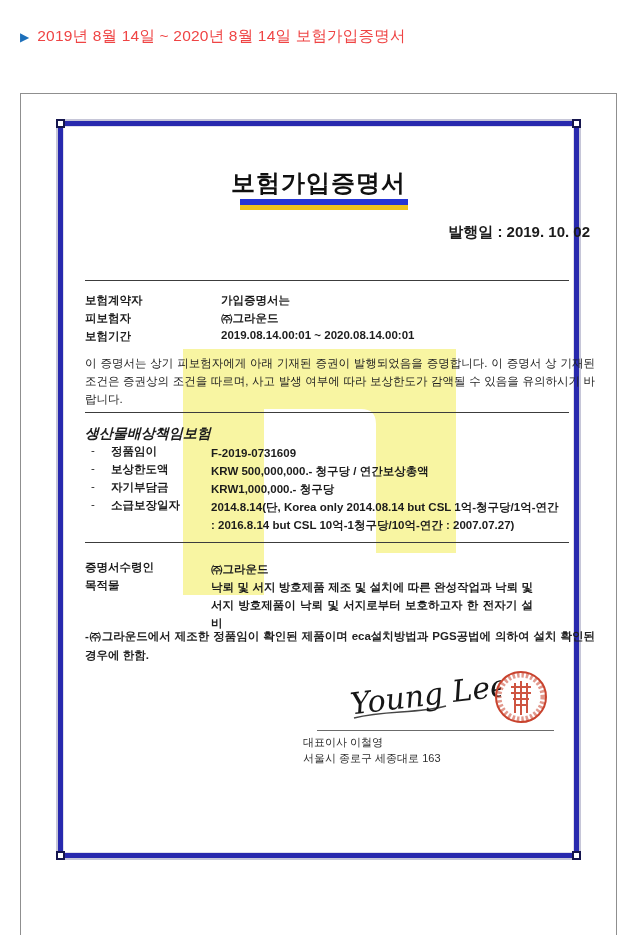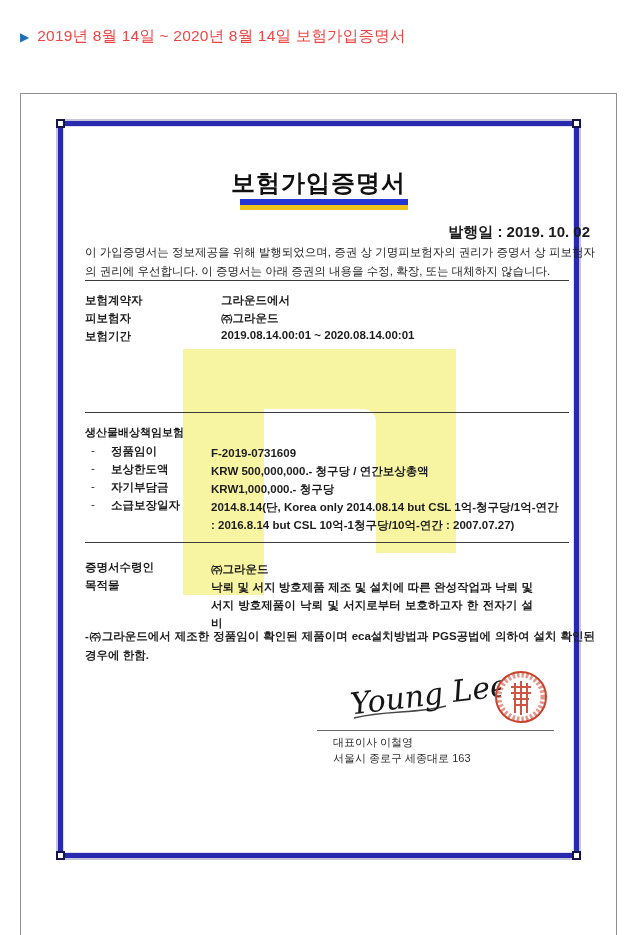--- a/index.html
+++ b/index.html
@@ -45,34 +45,34 @@
   .rule { position: absolute; z-index: 3; height: 1px; background: #3c3c3c; }
   .rule.r1 { left: 64px; top: 186px; width: 484px; }
   .rule.r2 { left: 64px; top: 318px; width: 484px; }
   .rule.r3 { left: 64px; top: 448px; width: 484px; }
   .rule.r4 { left: 296px; top: 636px; width: 237px; background: #6b6b6b; }
 
   .frow { position: absolute; z-index: 3; font-size: 11.5px; font-weight: bold; }
   .flabel { position: absolute; left: 64px; white-space: nowrap; }
   .fvalue { position: absolute; left: 200px; white-space: nowrap; }
 
-  .sec-head { left: 64px; top: 331px; font-size: 11px; font-weight: bold; }
+  .sec-head { left: 64px; top: 331px; font-size: 14px; font-weight: bold; font-style: italic; }
   .dash { position: absolute; left: 70px; font-weight: normal; }
   .ilabel { position: absolute; left: 90px; white-space: nowrap; }
   .ivalue { position: absolute; left: 190px; width: 352px; white-space: normal; line-height: 18px; }
   .ivalue.nowrap { white-space: nowrap; }
 
   .rlabel { position: absolute; left: 64px; white-space: nowrap; }
   .rvalue { position: absolute; left: 190px; width: 322px; line-height: 18px; text-align: justify; }
   .rvalue.nowrap { white-space: nowrap; width: auto; }
 
   .signature { left: 325px; top: 572px; width: 155px; height: 62px; }
   .seal { left: 472px; top: 575px; width: 56px; height: 56px; }
 
-  .footer-line { left: 312px; font-size: 11px; color: #2e2e2e; white-space: nowrap; text-align: right; }
+  .footer-line { left: 282px; font-size: 11px; color: #2e2e2e; white-space: nowrap; text-align: right; }
   .footer-line.f1 { top: 641px; }
   .footer-line.f2 { top: 657px; }
   .footer-line.f3 { top: 673px; }
 </style>
 </head>
 <body>
 
 <div class="screen">
 
   <div class="page-header">
@@ -93,36 +93,36 @@
       <span class="corner bl"></span>
       <span class="corner br"></span>
     </div>
 
     <div class="content cert-title" style="position:absolute">보험가입증명서</div>
     <div class="bar blue"></div>
     <div class="bar yellow"></div>
 
     <div class="content issue-date" style="position:absolute">발행일 : 2019. 10. 02</div>
 
-    <div class="content para p1" style="position:absolute">이 가입증명서는 정보제공을 위해 발행되었으며, 증권 상 기명피보험자의 권리가 증명서 상 피보험자의 권리에 우선합니다. 이 증명서는 아래 증권의 내용을 수정, 확장, 또는 대체하지 않습니다.</div>
     <div class="rule r1"></div>
 
     <div class="frow" style="top:199px">
       <span class="flabel">보험계약자</span>
-      <span class="fvalue">그라운드에서</span>
+      <span class="fvalue">가입증명서는</span>
     </div>
     <div class="frow" style="top:217px">
       <span class="flabel">피보험자</span>
       <span class="fvalue">㈜그라운드</span>
     </div>
     <div class="frow" style="top:235px">
       <span class="flabel">보험기간</span>
       <span class="fvalue">2019.08.14.00:01 ~ 2020.08.14.00:01</span>
     </div>
 
+    <div class="content para p2" style="position:absolute">이 증명서는 상기 피보험자에게 아래 기재된 증권이 발행되었음을 증명합니다. 이 증명서 상 기재된 조건은 증권상의 조건을 따르며, 사고 발생 여부에 따라 보상한도가 감액될 수 있음을 유의하시기 바랍니다.</div>
     <div class="rule r2"></div>
 
     <div class="content sec-head" style="position:absolute">생산물배상책임보험</div>
 
     <div class="frow" style="top:350px">
       <span class="dash">-</span>
       <span class="ilabel">정품임이</span>
       <span class="ivalue nowrap">F-2019-0731609</span>
     </div>
     <div class="frow" style="top:368px">

